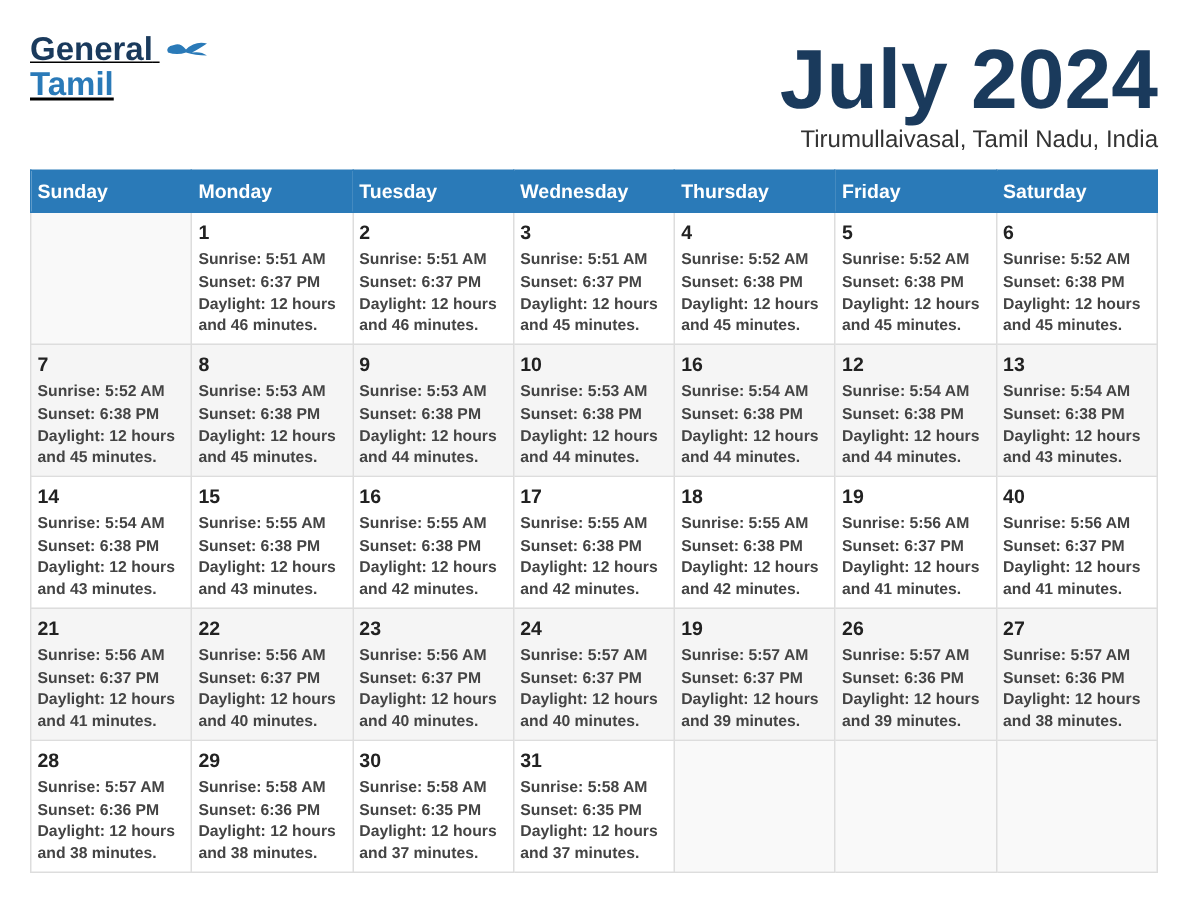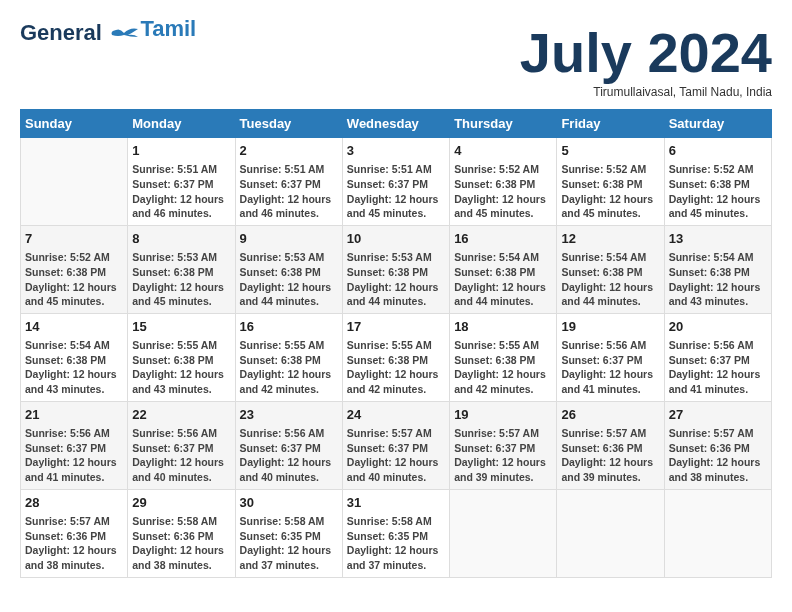--- a/index.html
+++ b/index.html
@@ -11,33 +11,34 @@
       padding: 20px;
     }
     .header-area {
       display: flex;
       justify-content: space-between;
       align-items: flex-start;
       margin-bottom: 10px;
     }
     .logo {
       display: flex;
-      flex-direction: row;
+      flex-direction: column;
       align-items: flex-start;
+      text-decoration: underline;
     }
     .title-area {
       text-align: right;
     }
     .month-title {
       font-size: 56px;
       font-weight: bold;
       color: #1a3a5c;
     }
     .location {
-      font-size: 12px;
+      font-size: 16px;
       color: #333;
     }
     table {
       width: 100%;
       border-collapse: collapse;
       font-size: 11px;
     }
     thead tr {
       background-color: #2a7ab8;
       color: #fff;
@@ -251,21 +252,21 @@
 and 42 minutes.</div>
         </td>
         <td>
           <span class="day-number">19</span>
           <div class="day-info" style="white-space: pre-line;">Sunrise: 5:56 AM
 Sunset: 6:37 PM
 Daylight: 12 hours
 and 41 minutes.</div>
         </td>
         <td>
-          <span class="day-number">20</span>
+          <span class="day-number">40</span>
           <div class="day-info" style="white-space: pre-line;">Sunrise: 5:56 AM
 Sunset: 6:37 PM
 Daylight: 12 hours
 and 41 minutes.</div>
         </td>
       </tr>
       <tr>
         <td>
           <span class="day-number">21</span>
           <div class="day-info" style="white-space: pre-line;">Sunrise: 5:56 AM

